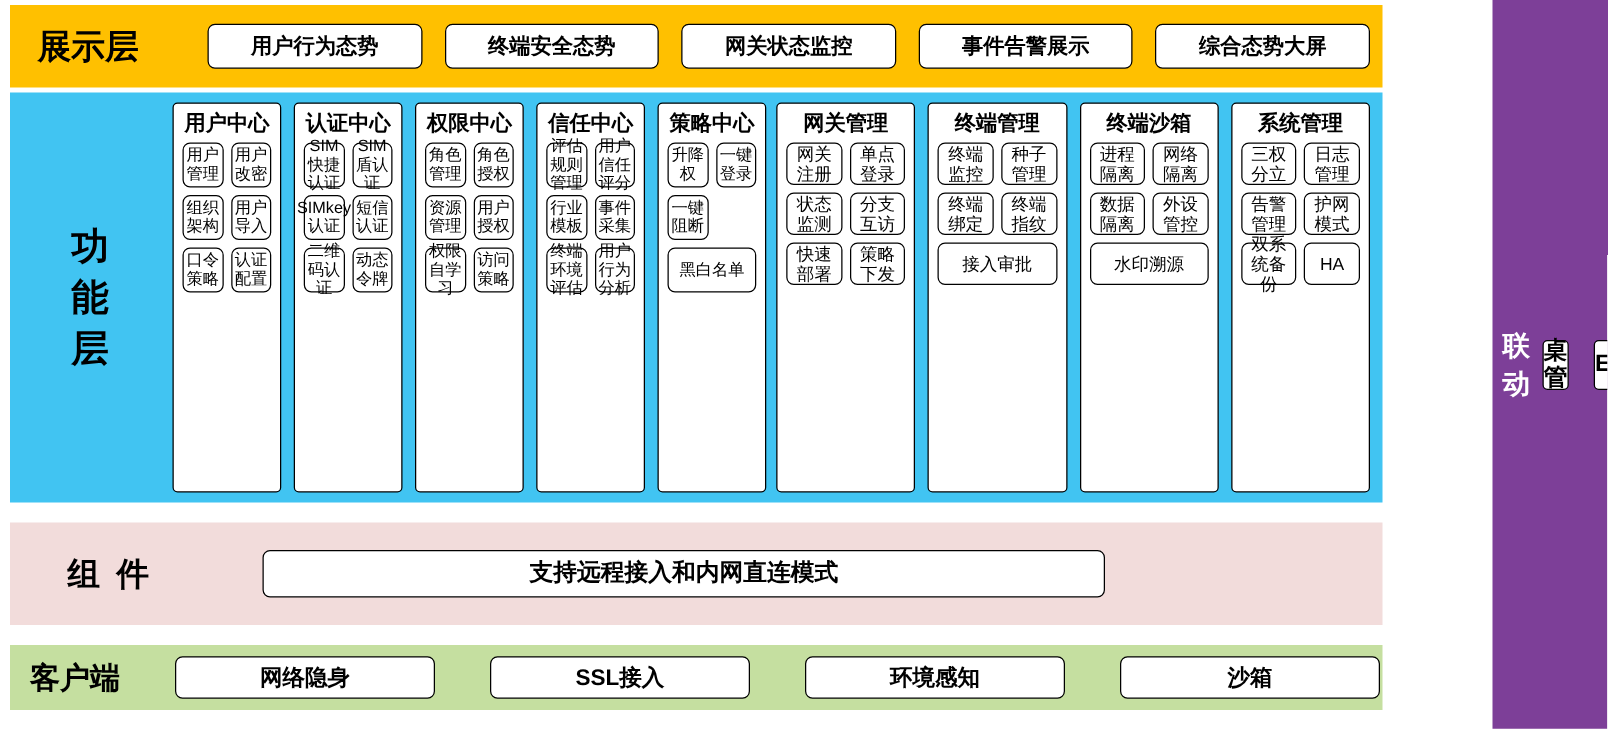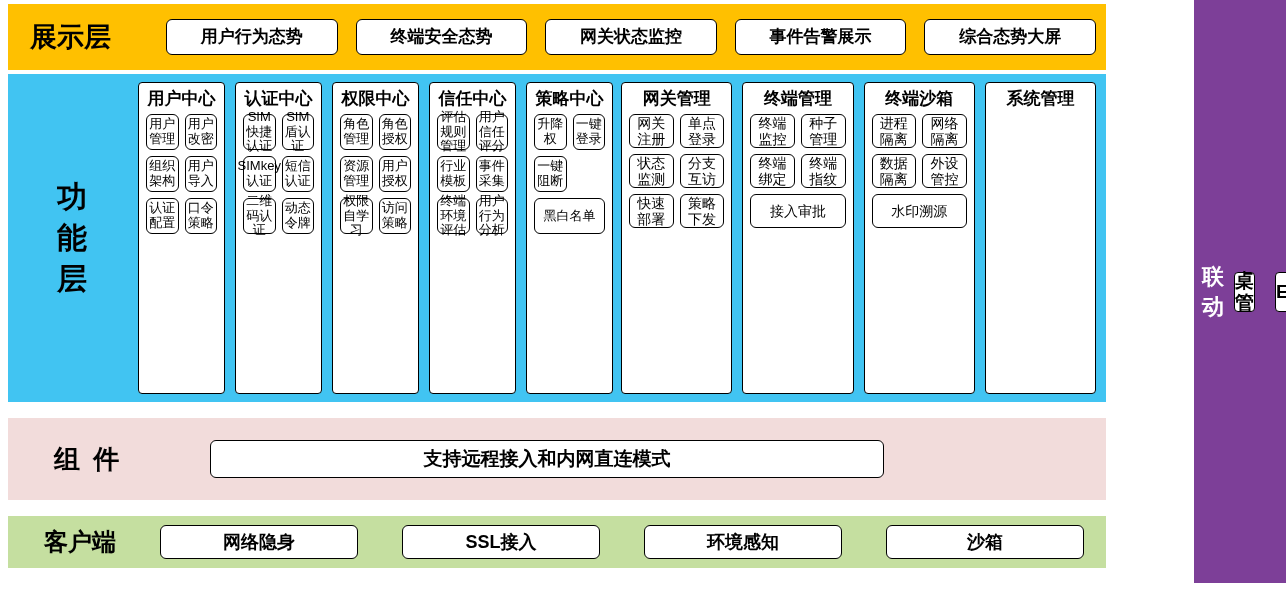--- a/index.html
+++ b/index.html
@@ -166,21 +166,21 @@
   }
 
   
   .layer-client {
     position: relative;
     margin-top: 16px;
     height: 52px;
     background: #c5dfa0;
     display: flex;
     align-items: center;
-    padding: 0 22px;
+    padding: 0 2px;
   }
   .client-title {
     width: 130px;
     font-size: 24px;
     font-weight: bold;
     color: #000;
     padding-left: 14px;
   }
   .client-items {
     flex: 1;
@@ -258,22 +258,22 @@
 
         <div class="func-row row1">
 
           <div class="group">
             <div class="group-title">用户中心</div>
             <div class="group-grid">
               <div class="box">用户管理</div>
               <div class="box">用户改密</div>
               <div class="box">组织架构</div>
               <div class="box">用户导入</div>
+              <div class="box">口令策略</div>
               <div class="box">认证配置</div>
-              <div class="box">口令策略</div>
             </div>
           </div>
 
           <div class="group">
             <div class="group-title">认证中心</div>
             <div class="group-grid">
               <div class="box">SIM快捷认证</div>
               <div class="box">SIM盾认证</div>
               <div class="box">SIMkey认证</div>
               <div class="box">短信认证</div>
@@ -349,20 +349,28 @@
               <div class="box">进程隔离</div>
               <div class="box">网络隔离</div>
               <div class="box">数据隔离</div>
               <div class="box">外设管控</div>
               <div class="box full">水印溯源</div>
             </div>
           </div>
 
           <div class="group">
             <div class="group-title">系统管理</div>
+            <div class="group-grid">
+              <div class="box">三权分立</div>
+              <div class="box">日志管理</div>
+              <div class="box">告警管理</div>
+              <div class="box">护网模式</div>
+              <div class="box">双系统备份</div>
+              <div class="box">HA</div>
+            </div>
           </div>
 
         </div>
 
       </div>
     </div>
 
     <div class="layer-comp">
       <div class="comp-title">组 件</div>
       <div class="box comp-bar">支持远程接入和内网直连模式</div>

